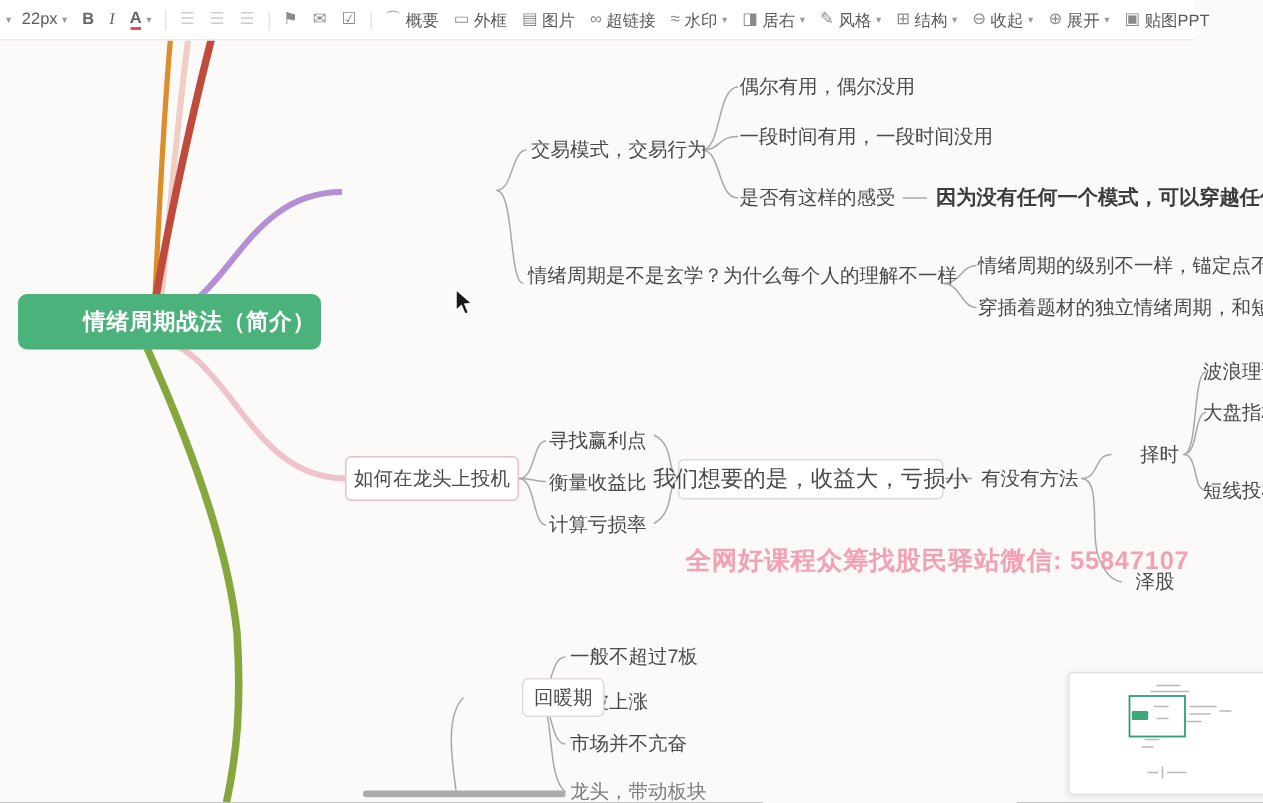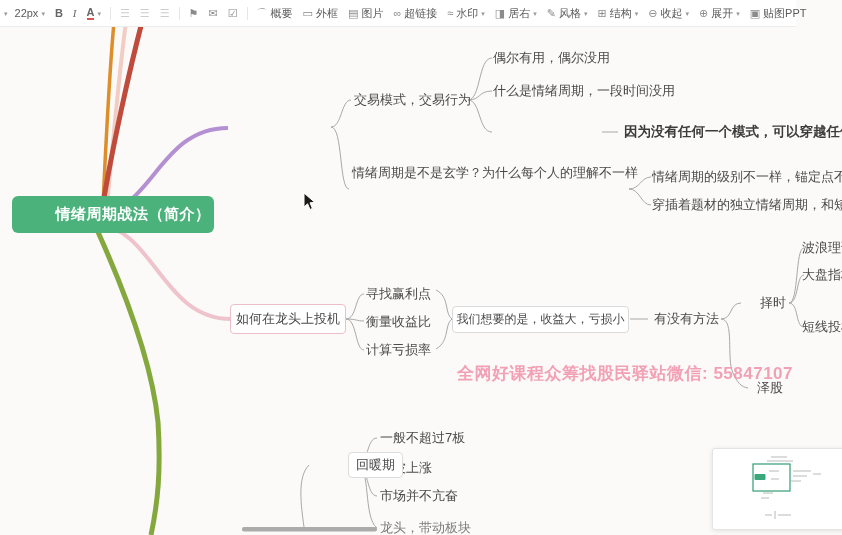--- a/index.html
+++ b/index.html
@@ -170,31 +170,32 @@
       <path d="M357,465 C371,465 363,518 377,528"></path>
     </g>
 
     <rect x="242" y="527" width="135" height="4.5" rx="2" fill="#ababab"></rect>
   </svg>
 
   <div class="root-node" style="background:#4bb27b;">情绪周期战法（简介）</div>
 
   <div class="lbl" style="left:354px;top:91px;">交易模式，交易行为</div>
   <div class="lbl" style="left:493px;top:49px;">偶尔有用，偶尔没用</div>
-  <div class="lbl" style="left:493px;top:82px;">什么是情绪周期，一段时间没用</div>
+  <div class="lbl" style="left:493px;top:82px;">一段时间有用，一段时间没用</div>
+  <div class="lbl" style="left:493px;top:123px;">是否有这样的感受</div>
   <div class="lbl bold" style="left:624px;top:123px;">因为没有任何一个模式，可以穿越任何市场</div>
-  <div class="lbl" style="left:352px;top:164px;">情绪周期是不是玄学？为什么每个人的理解不一样</div>
+  <div class="lbl" style="left:352px;top:176px;font-family:Liberation Mono, monospace;">情绪周期是不是玄学？为什么每个人的理解不一样</div>
   <div class="lbl" style="left:652px;top:168px;">情绪周期的级别不一样，锚定点不同</div>
   <div class="lbl" style="left:652px;top:196px;">穿插着题材的独立情绪周期，和短线</div>
 
   <div class="node" style="left:230px;top:304px;width:116px;height:30px;border-color:#ebbfc7;">如何在龙头上投机</div>
   <div class="lbl" style="left:366px;top:285px;">寻找赢利点</div>
   <div class="lbl" style="left:366px;top:313px;">衡量收益比</div>
   <div class="lbl" style="left:366px;top:341px;">计算亏损率</div>
-  <div class="node" style="left:452px;top:306px;width:177px;height:27px;border-color:#dadada;font-size:12px;">我们想要的是，收益大，亏损小</div>
+  <div class="node" style="left:452px;top:306px;width:177px;height:27px;border-color:#dadada;font-size:15px;">我们想要的是，收益大，亏损小</div>
   <div class="lbl" style="left:654px;top:310px;">有没有方法</div>
   <div class="lbl" style="left:760px;top:294px;">择时</div>
   <div class="lbl" style="left:757px;top:379px;">泽股</div>
   <div class="lbl" style="left:802px;top:239px;">波浪理论</div>
   <div class="lbl" style="left:802px;top:266px;">大盘指标</div>
   <div class="lbl" style="left:802px;top:318px;">短线投机</div>
 
   <div class="node" style="left:320px;top:452px;width:55px;height:26px;border-color:#dcdcdc;margin-left:28px;">回暖期</div>
   <div class="lbl" style="left:380px;top:429px;">一般不超过7板</div>
   <div class="lbl" style="left:380px;top:459px;">一波上涨</div>

